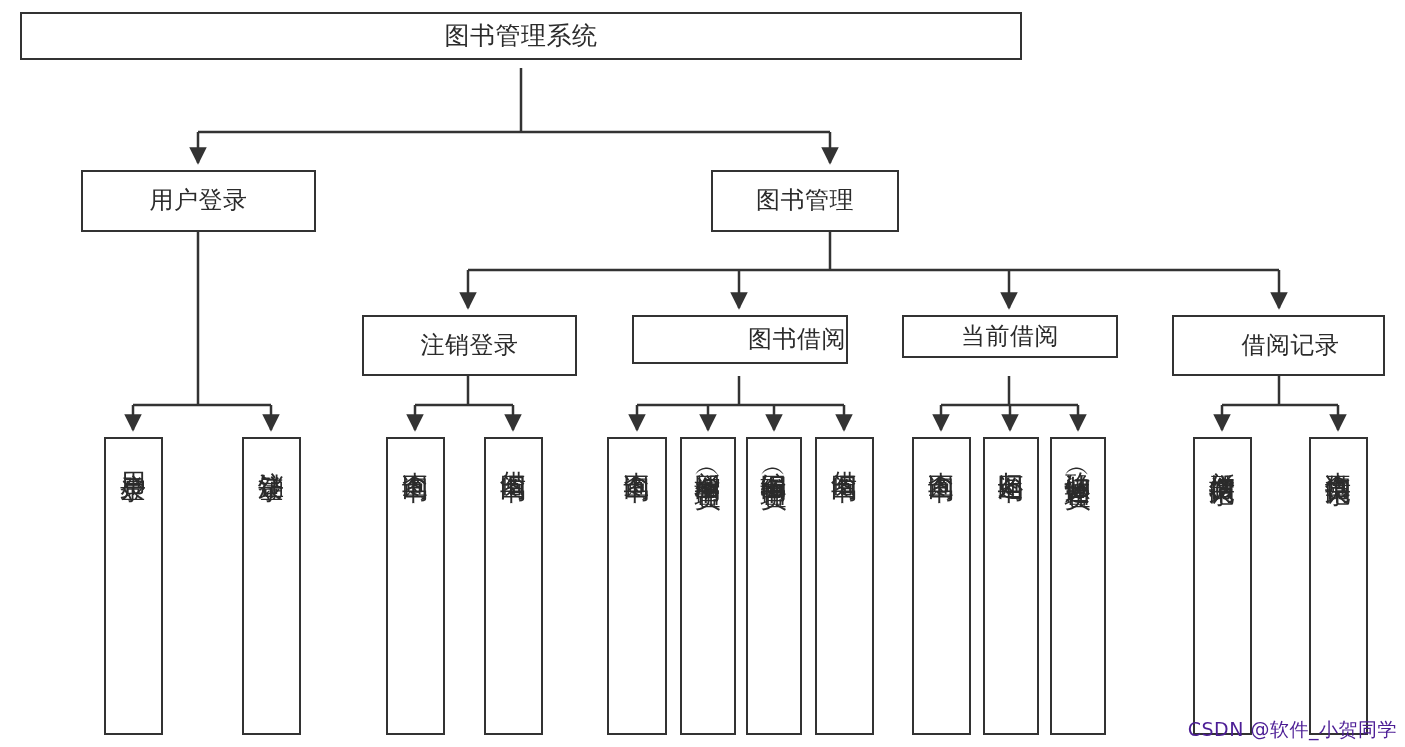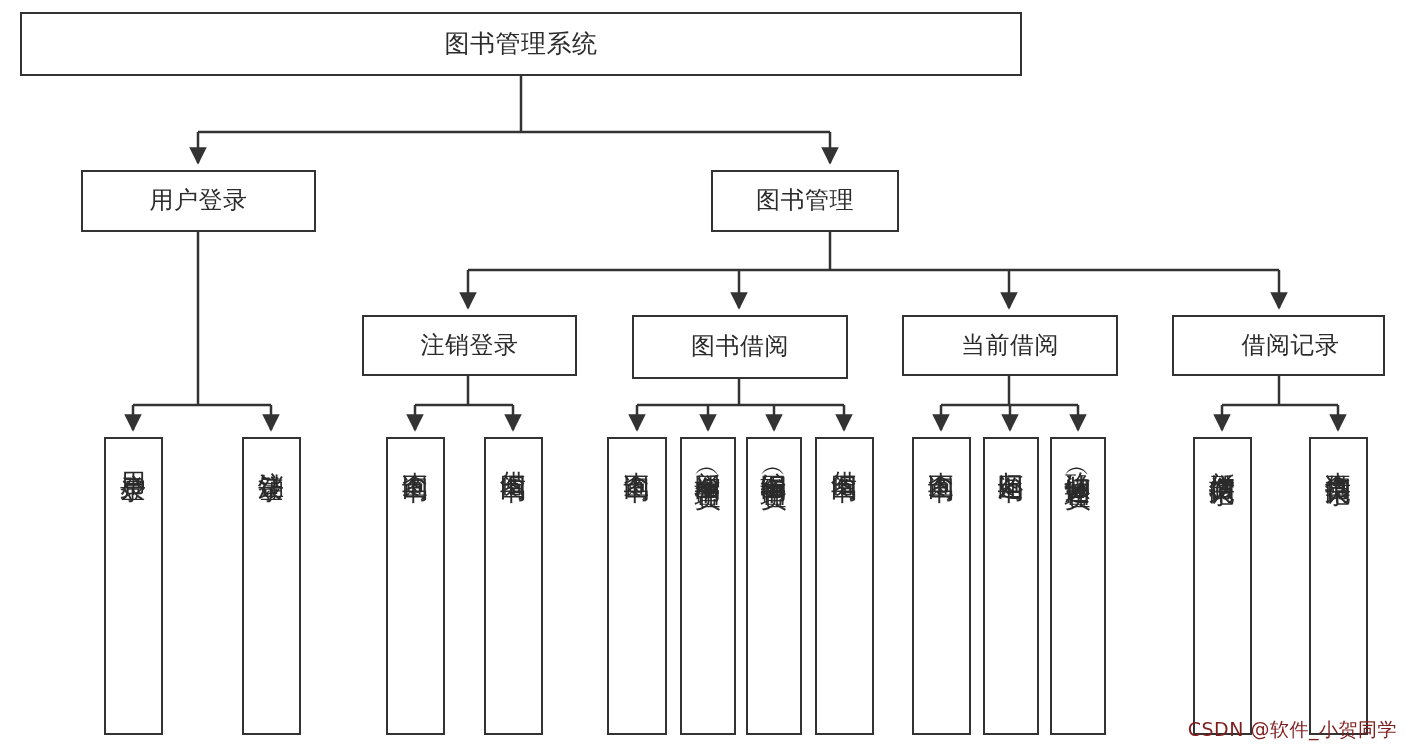--- a/index.html
+++ b/index.html
@@ -58,21 +58,21 @@
     text-orientation: upright;
     font-size: 26px;
     letter-spacing: 2px;
     line-height: 1;
   }
   #watermark {
     position: absolute;
     right: 8px;
     bottom: 4px;
     font-size: 19px;
-    color: #7f1d1d;
+    color: #4c1d95;
     letter-spacing: 0.5px;
     white-space: nowrap;
     pointer-events: none;
     margin-top: 11px;
   }
 </style>
 </head>
 <body>
 
 <div id="diagram-root">
@@ -121,38 +121,38 @@
       <path d="M 1010 405 L 1010 430" marker-end="url(#arrow)"></path>
       <path d="M 1078 405 L 1078 430" marker-end="url(#arrow)"></path>
 
       <path d="M 1279 376 L 1279 405"></path>
       <path d="M 1222 405 L 1338 405"></path>
       <path d="M 1222 405 L 1222 430" marker-end="url(#arrow)"></path>
       <path d="M 1338 405 L 1338 430" marker-end="url(#arrow)"></path>
     </g>
   </svg>
 
-  <div class="node horizontal root" style="left:20px; top:12px; width:1002px; height:64px;">
+  <div class="node horizontal root" style="left:20px; top:12px; width:1002px; height:48px;">
     <span class="node-label">图书管理系统</span>
   </div>
 
   <div class="node horizontal" style="left:81px; top:170px; width:235px; height:62px;">
     <span class="node-label">用户登录</span>
   </div>
   <div class="node horizontal" style="left:711px; top:170px; width:188px; height:62px;">
     <span class="node-label">图书管理</span>
   </div>
 
   <div class="node horizontal" style="left:362px; top:315px; width:215px; height:61px;">
     <span class="node-label">注销登录</span>
   </div>
-  <div class="node horizontal" style="left:632px; top:315px; width:216px; height:64px;">
+  <div class="node horizontal" style="left:632px; top:315px; width:216px; height:49px;justify-content:flex-end;">
     <span class="node-label">图书借阅</span>
   </div>
-  <div class="node horizontal" style="left:902px; top:315px; width:216px; height:61px;">
+  <div class="node horizontal" style="left:902px; top:315px; width:216px; height:43px;">
     <span class="node-label">当前借阅</span>
   </div>
   <div class="node horizontal" style="left:1172px; top:315px; width:213px; height:61px;padding-left:24px;">
     <span class="node-label">借阅记录</span>
   </div>
 
   <div class="node vertical" style="left:104px; top:437px; width:59px; height:298px;">
     <span class="node-label">用户登录</span>
   </div>
   <div class="node vertical" style="left:242px; top:437px; width:59px; height:298px;">

